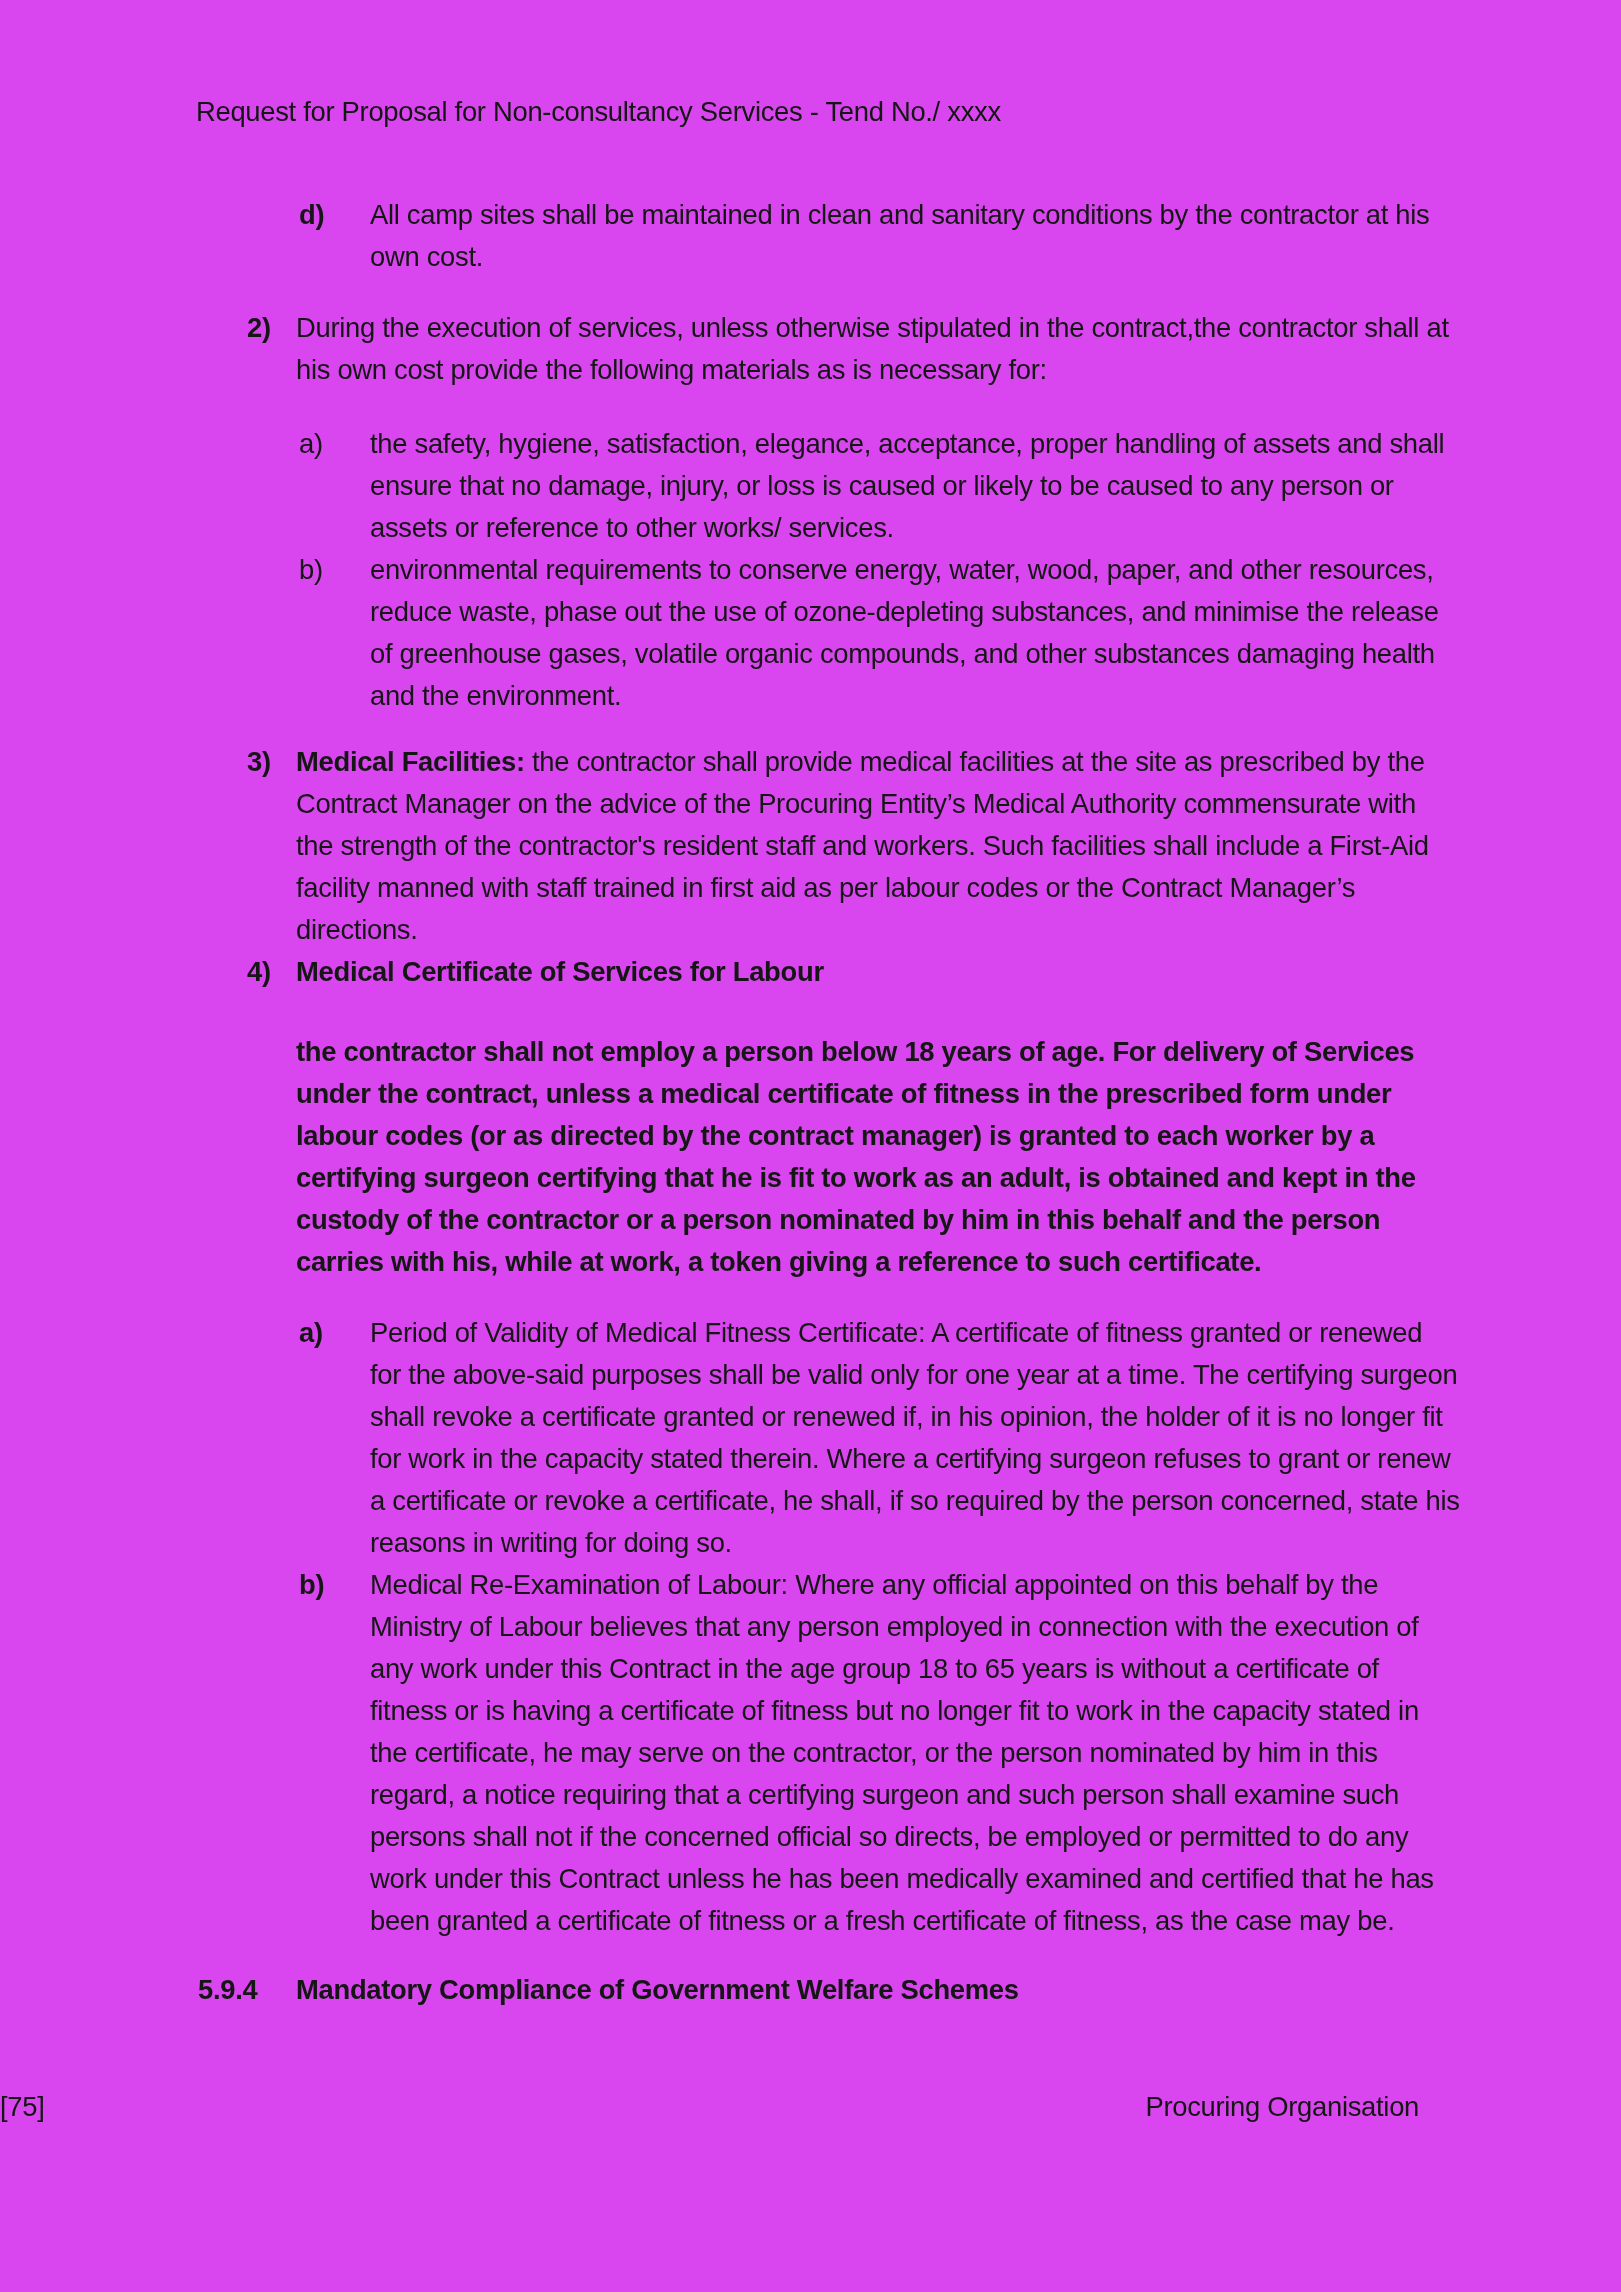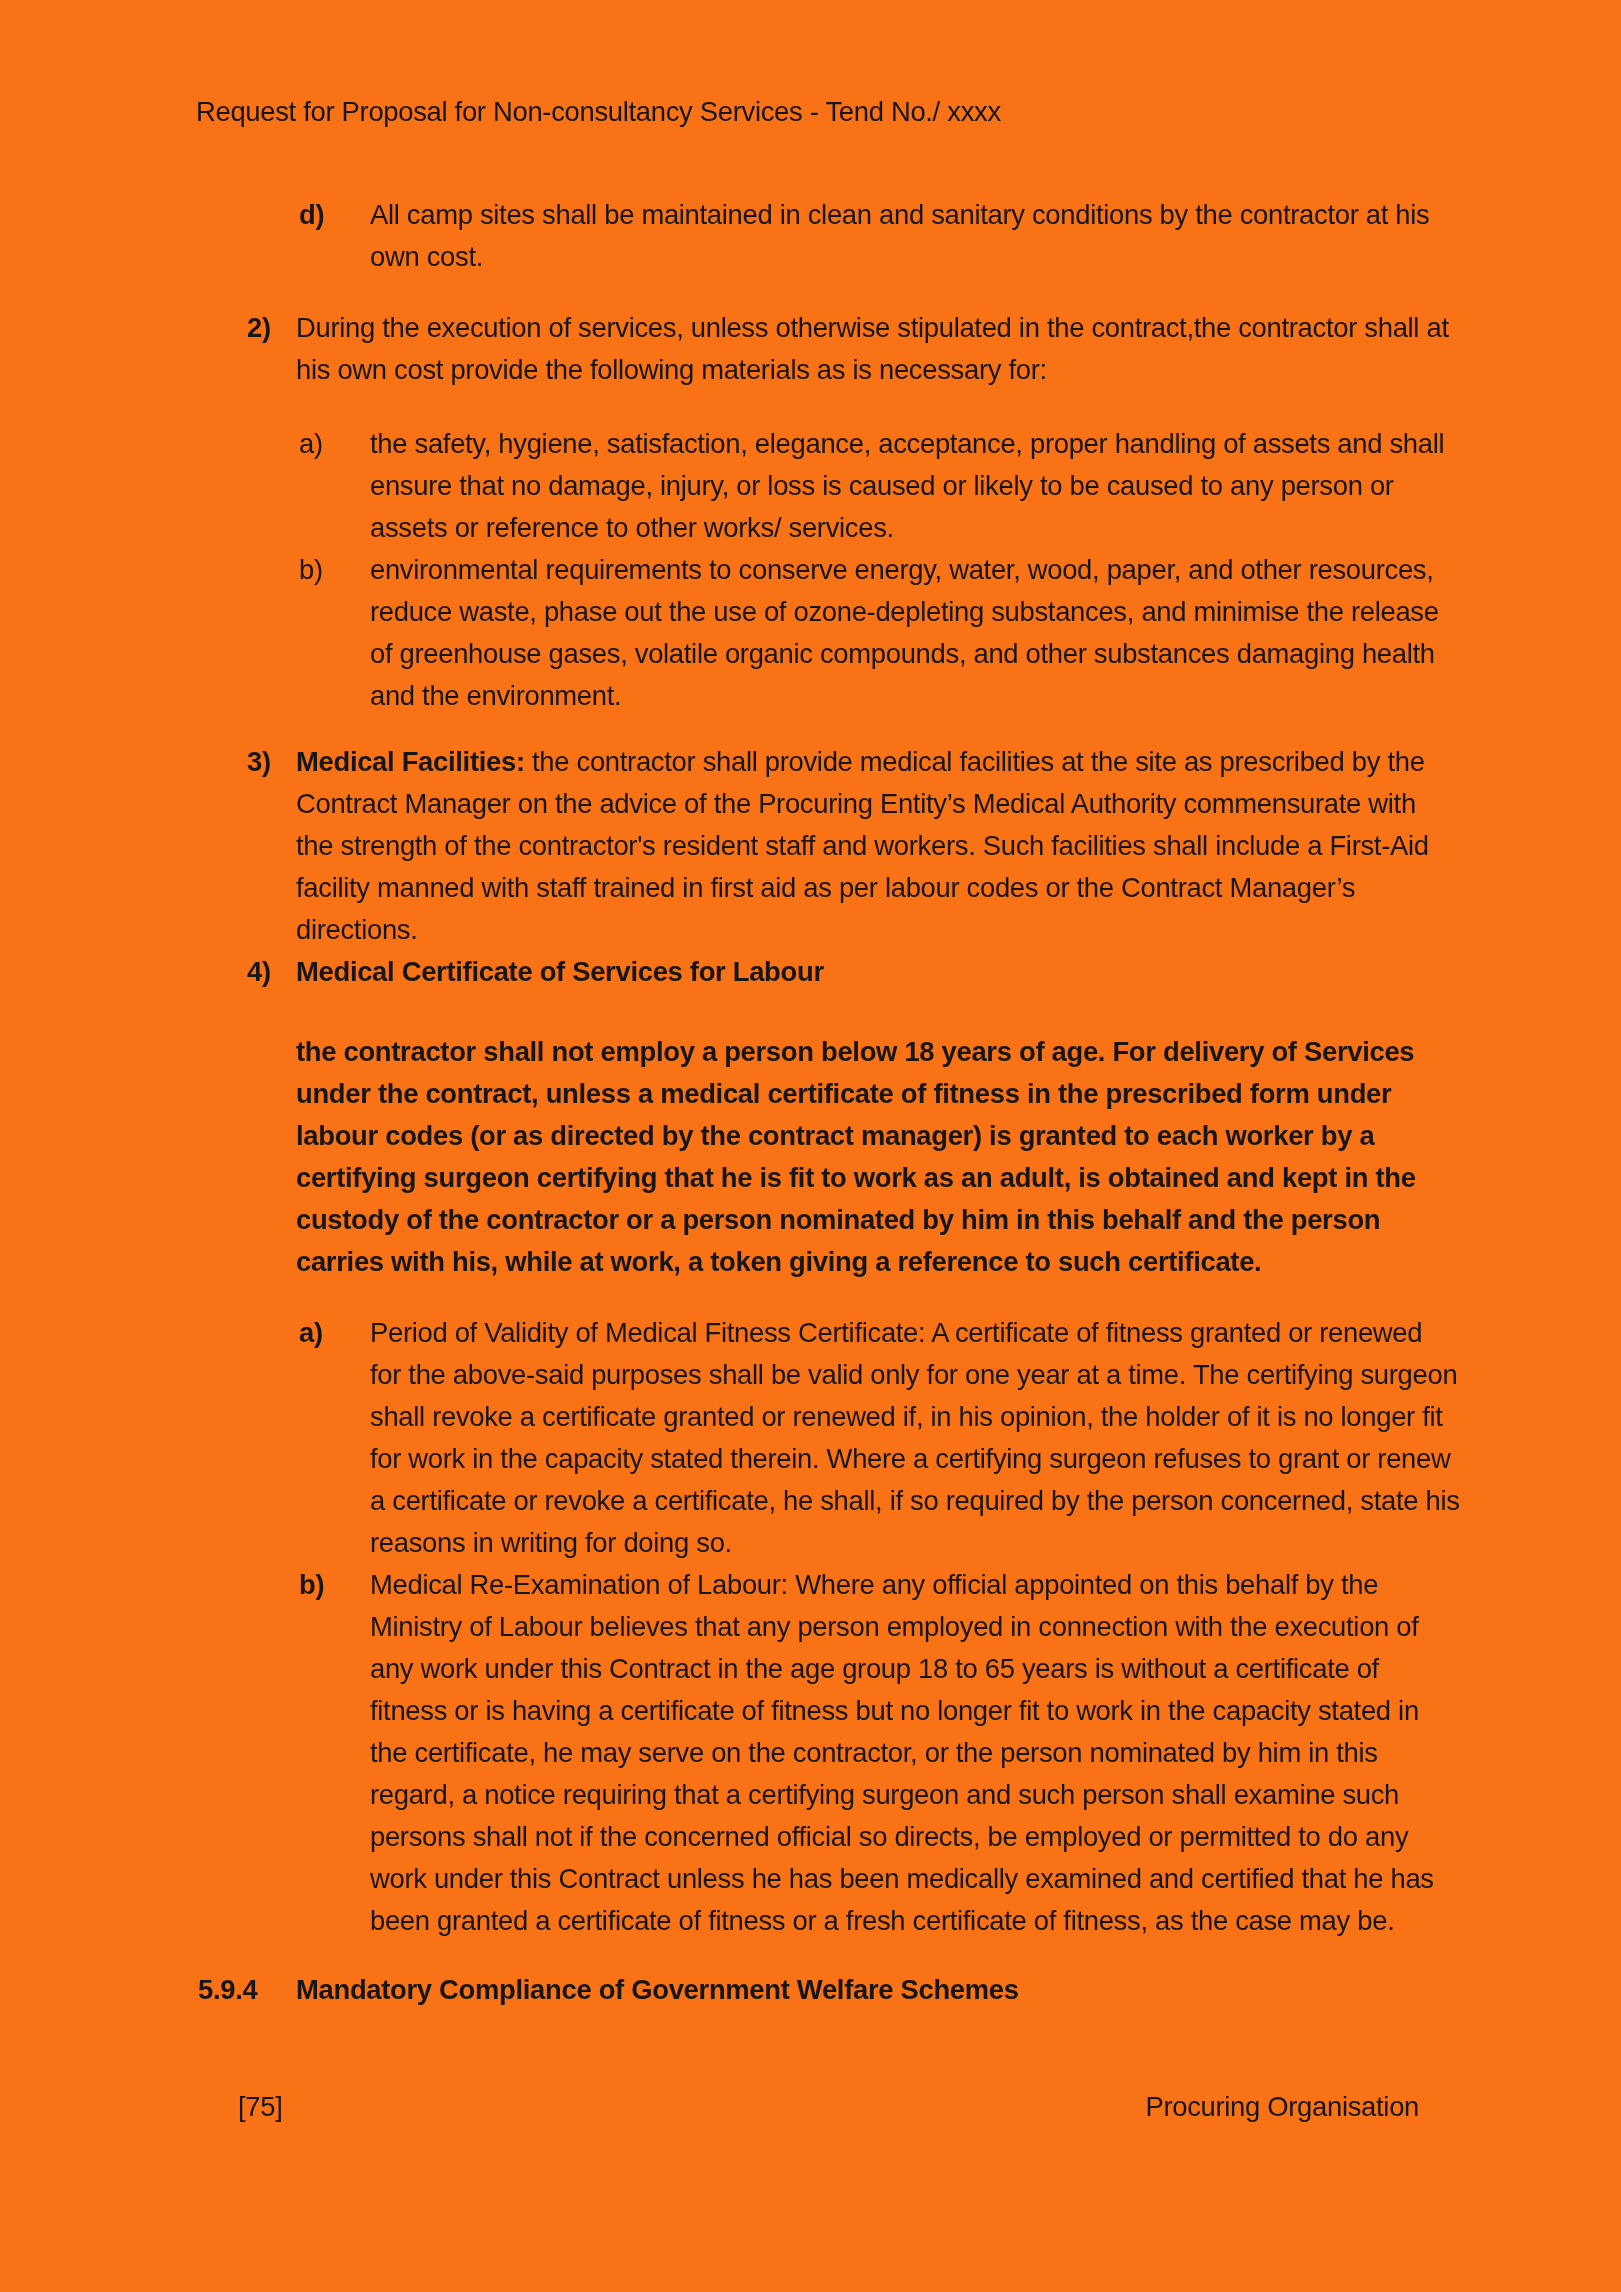--- a/index.html
+++ b/index.html
@@ -5,21 +5,21 @@
   html, body {
     margin: 0;
     padding: 0;
     background: #e8e8e8;
   }
   .page {
     position: relative;
     width: 1621px;
     height: 2293px;
     margin: 0 auto;
-    background: #f97316;
+    background: #d946ef;
     color: #161616;
     font-family: "Liberation Sans", "DejaVu Sans", sans-serif;
     font-size: 27.4px;
     line-height: 42px;
     letter-spacing: -0.3px;
     box-sizing: border-box;
     padding-top: 91px;
     overflow: hidden;
   }
   .header {
@@ -57,21 +57,20 @@
     display: flex;
     margin-left: 198px;
     width: 1262px;
     font-weight: bold;
   }
   .section-heading .marker { flex: 0 0 98px; }
   .footer {
     display: flex;
     justify-content: space-between;
     margin-top: 75px;
-    padding-left: 238px;
     padding-right: 202px;
   }
   
   .mt-item-d   { margin-top: 61px; }
   .mt-item-2   { margin-top: 29px; }
   .mt-item-2a  { margin-top: 32px; }
   .mt-item-2b  { margin-top: 0; }
   .mt-item-3   { margin-top: 23.5px; }
   .mt-item-4   { margin-top: 0; }
   .mt-para-4   { margin-top: 38px; font-weight: bold; }

